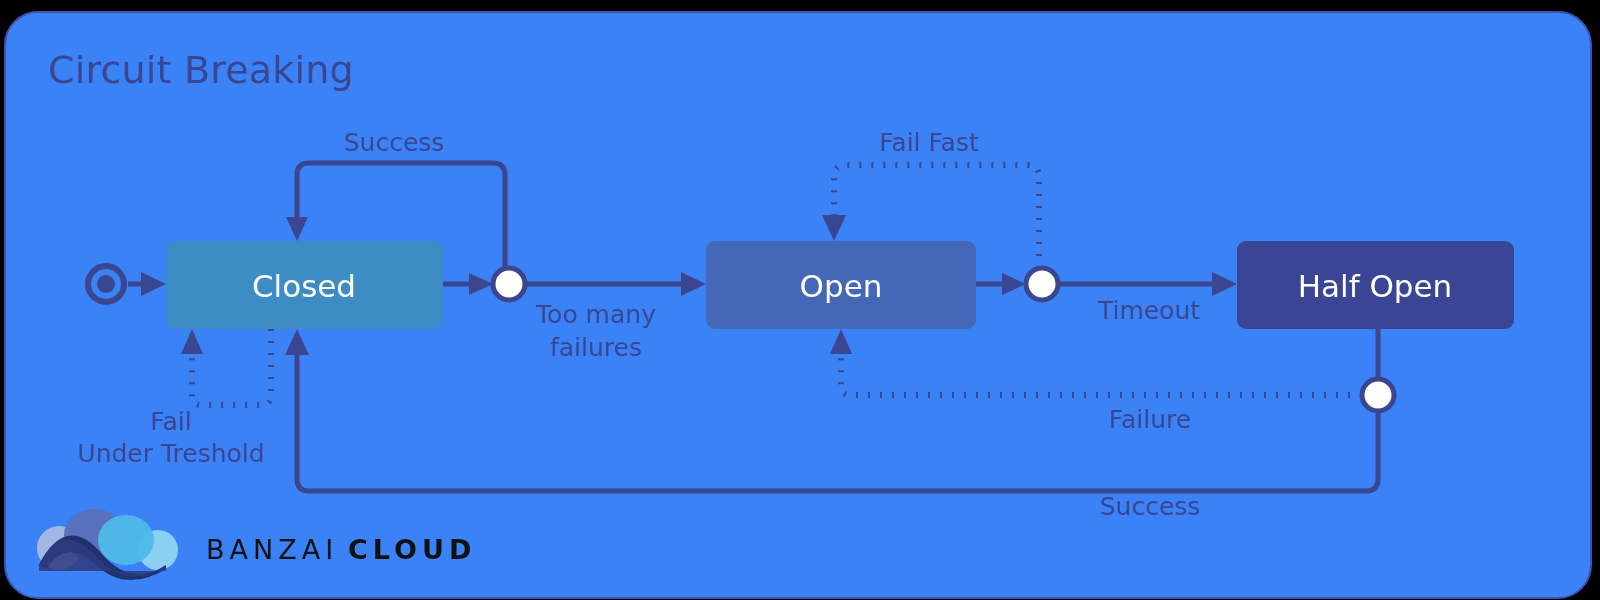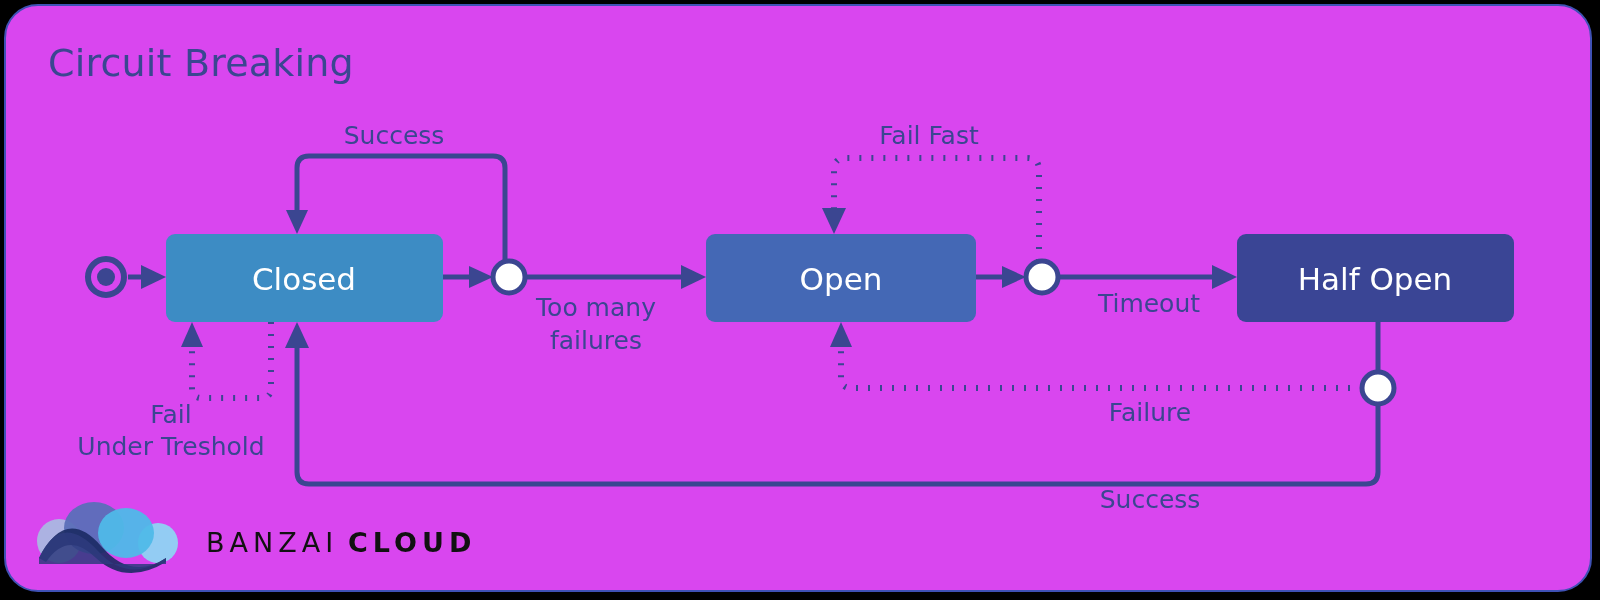--- a/index.html
+++ b/index.html
@@ -16,24 +16,24 @@
   }
   #canvas {
     position: relative;
     width: 1600px;
     height: 600px;
     background: #000000;
   }
   #card {
     position: absolute;
     left: 4px;
-    top: 4px;
+    top: 11px;
     width: 1588px;
     height: 588px;
-    background: #d946ef;
+    background: #3b82f6;
     border: 2px solid #3f51b5;
     border-radius: 34px;
     box-sizing: border-box;
     overflow: hidden;
   }
   #diagram-svg {
     position: absolute;
     left: 0;
     top: 0;
     width: 1588px;

